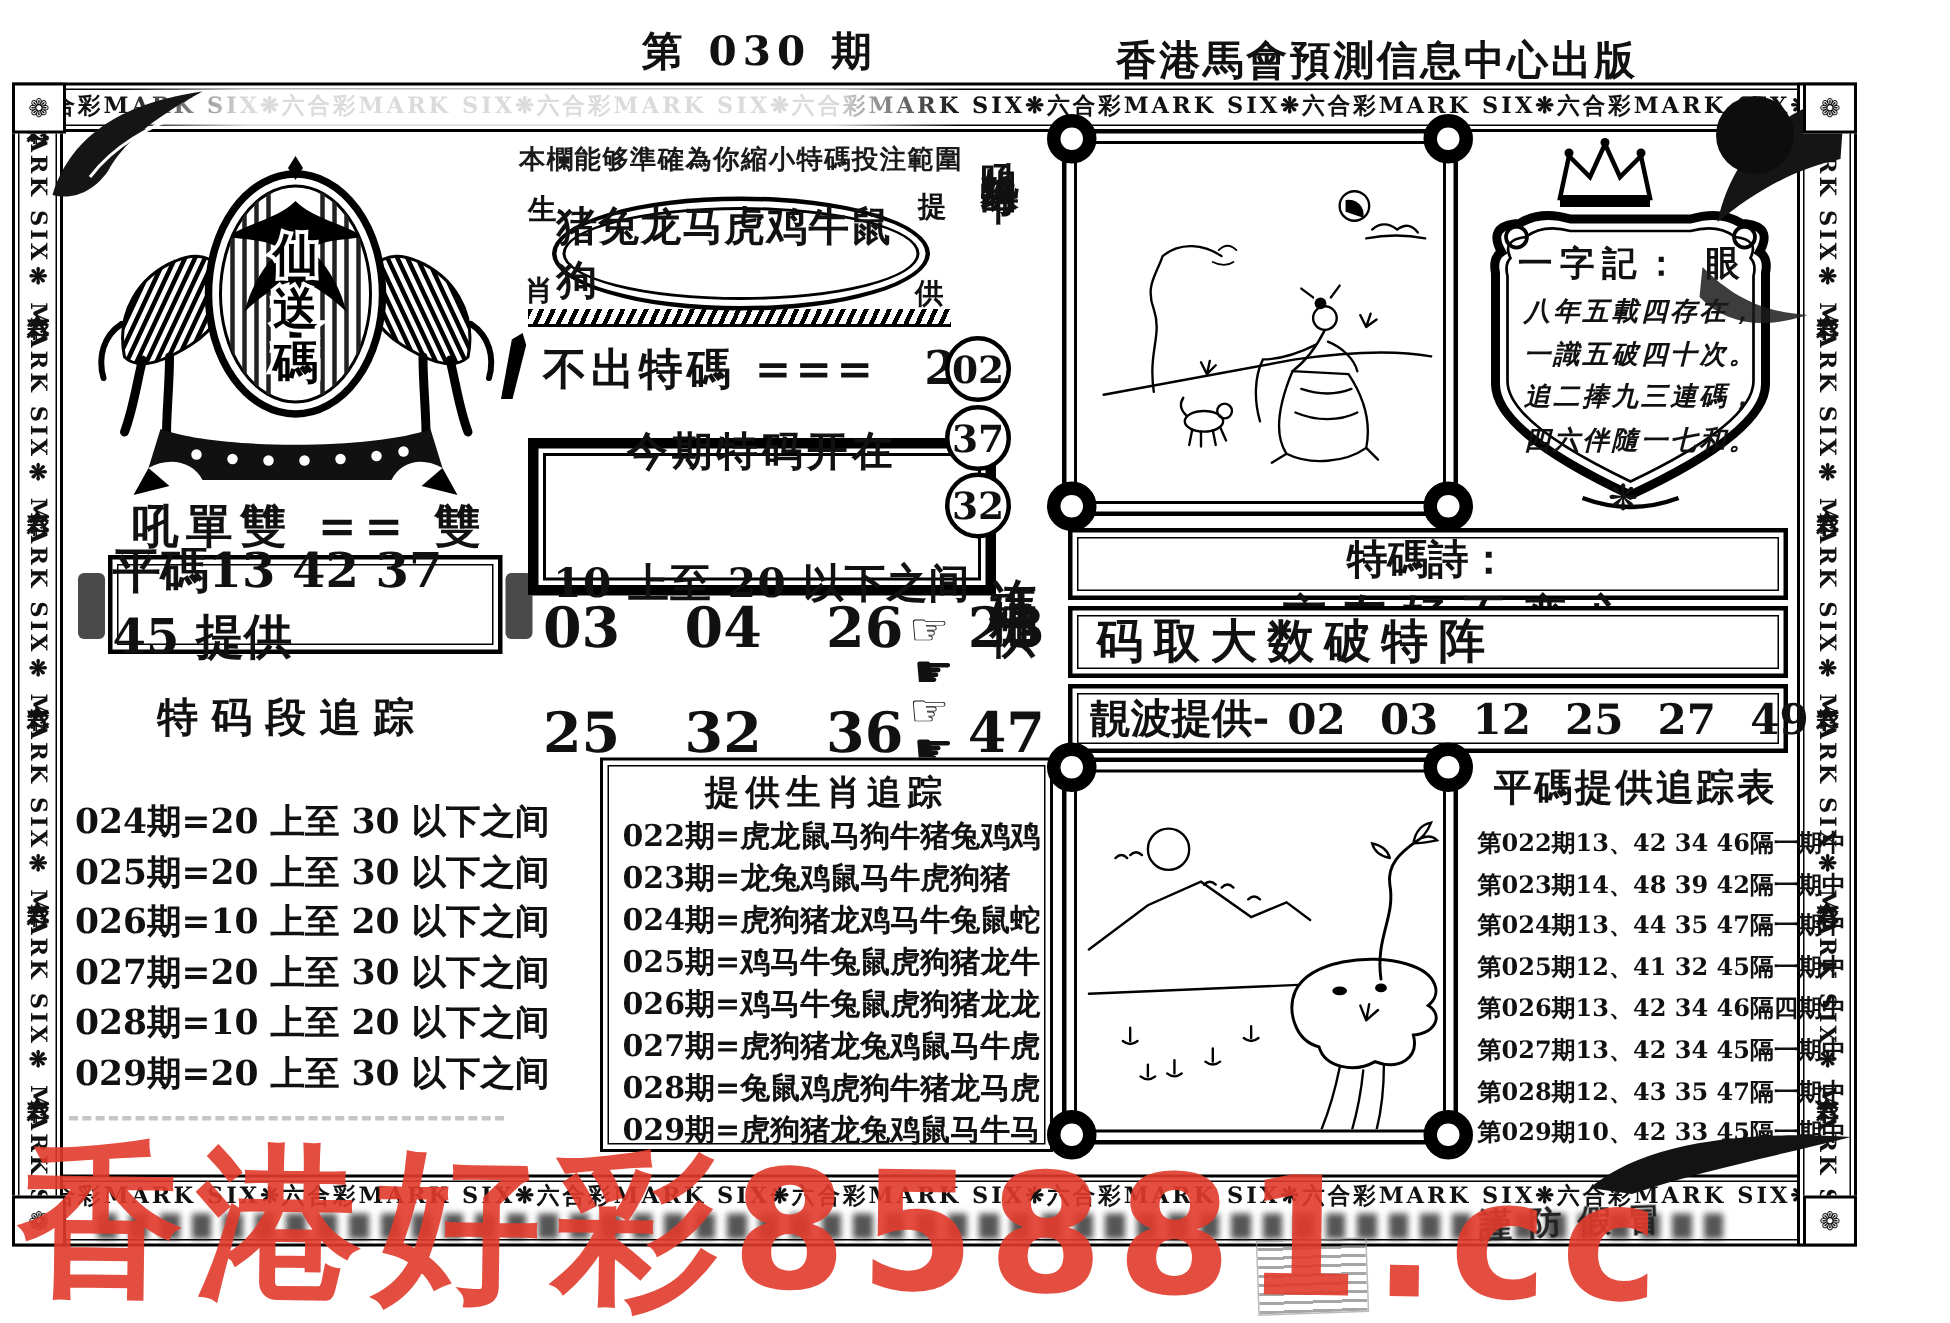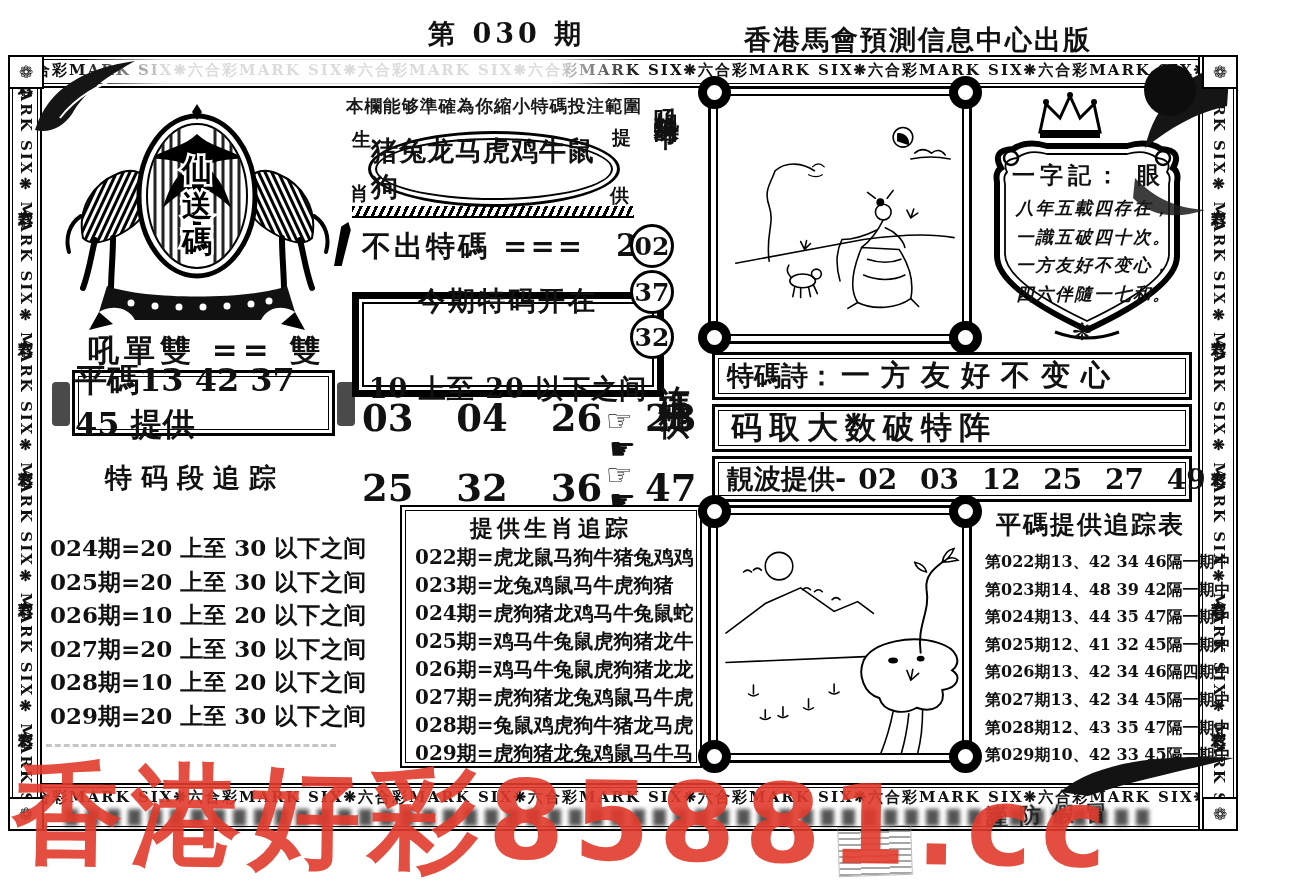--- a/index.html
+++ b/index.html
@@ -273,26 +273,26 @@
     <path d="M16,32 Q6,14 28,13 Q42,4 62,10 L142,10 Q162,4 176,13 Q198,14 188,32 Q194,36 192,46 L192,120 Q192,152 102,194 Q12,152 12,120 L12,46 Q10,36 16,32 Z" fill="#fff" stroke="#000" stroke-width="6"></path>
     <path d="M22,36 Q16,24 32,22 Q44,13 62,18 L142,18 Q160,13 172,22 Q188,24 182,36 Q186,40 184,48 L184,118 Q184,146 102,185 Q20,146 20,118 L20,48 Q18,40 22,36 Z" fill="none" stroke="#000" stroke-width="1.8"></path>
     <circle cx="26" cy="22" r="7" fill="none" stroke="#000" stroke-width="2.5"></circle>
     <circle cx="178" cy="22" r="7" fill="none" stroke="#000" stroke-width="2.5"></circle>
     <path d="M70,196 q32,12 64,0" stroke="#000" stroke-width="3" fill="none"></path>
   </svg>
   <div class="abs b" style="left:1012px;top:160px;font-size:23px;letter-spacing:5px;">一字記： 眼</div>
   <div class="abs" style="left:1016px;top:194px;font-style:italic;">
       <div class="poem-line">八年五載四存在，</div>
       <div class="poem-line">一識五破四十次。</div>
-      <div class="poem-line">一方友好不变心，</div>
+      <div class="poem-line">追二捧九三連碼，</div>
       <div class="poem-line">四六伴隨一七和。</div>
     </div>
   <div class="abs" style="left:1072px;top:318px;font-size:24px;">❋</div>
 
-  <div class="shici" style="left:712px;top:352px;width:480px;height:48px;">
+  <div class="shici" style="left:712px;top:352px;width:480px;height:48px;flex-direction:column;">
     <span class="b" style="font-size:27px;">特碼詩：</span>
     <span class="b" style="font-size:29px;letter-spacing:11px;margin-left:6px;text-align:right;">一方友好不变心</span>
   </div>
   <div class="shici" style="left:712px;top:404px;width:480px;height:48px;">
     <span class="b" style="font-size:31px;letter-spacing:7px;margin-left:4px;">码取大数破特阵</span>
   </div>
   <div class="shici" style="left:712px;top:456px;width:480px;height:46px;">
     <span class="b" style="font-size:27px;">靚波提供-</span>
     <span class="b" style="font-size:28px;word-spacing:13px;margin-left:12px;">02 03 12 25 27 49</span>
   </div>

